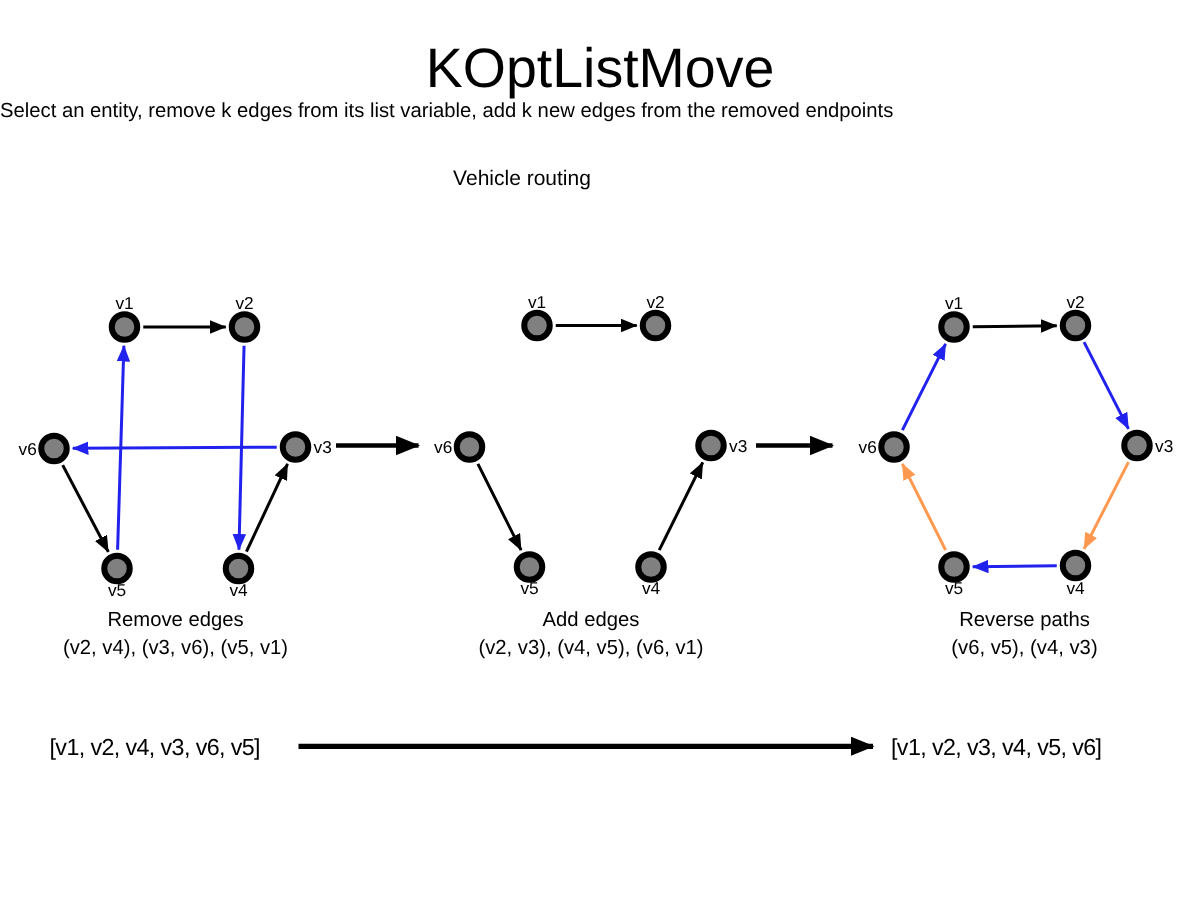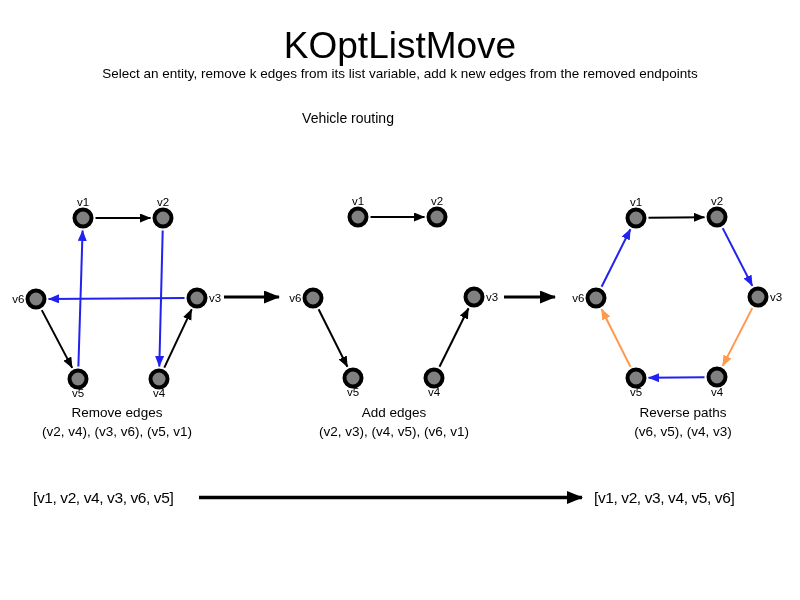--- a/index.html
+++ b/index.html
@@ -1,20 +1,20 @@
 <!DOCTYPE html>
 <html><head>
 <meta charset="utf-8">
 <style>
   html,body{margin:0;padding:0;background:#fff;}
   .page{position:relative;width:800px;height:600px;background:#ffffff;overflow:hidden;
         font-family:"Liberation Sans",sans-serif;color:#000;}
   .title{position:absolute;top:26px;left:0;width:800px;text-align:center;
          font-size:37px;line-height:1.1;font-weight:400;}
-  .subtitle{position:absolute;top:66px;left:0;width:800px;text-align:center;
+  .subtitle{position:absolute;top:66px;left:0;width:800px;
             font-size:13.5px;}
   .context{position:absolute;top:110px;left:0;width:696px;text-align:center;
            font-size:14px;}
   svg.diagram{position:absolute;left:0;top:0;}
   .edge{stroke:#000000;stroke-width:2;fill:none;}
   .edge.removed,.edge.added{stroke:#2222ee;}
   .edge.reversed{stroke:#ff9950;}
   .flow{stroke:#000000;stroke-width:3;fill:none;}
   .flow.long{stroke-width:3.5;}
   .node-circle{fill:#808080;stroke:#000000;stroke-width:4;}

